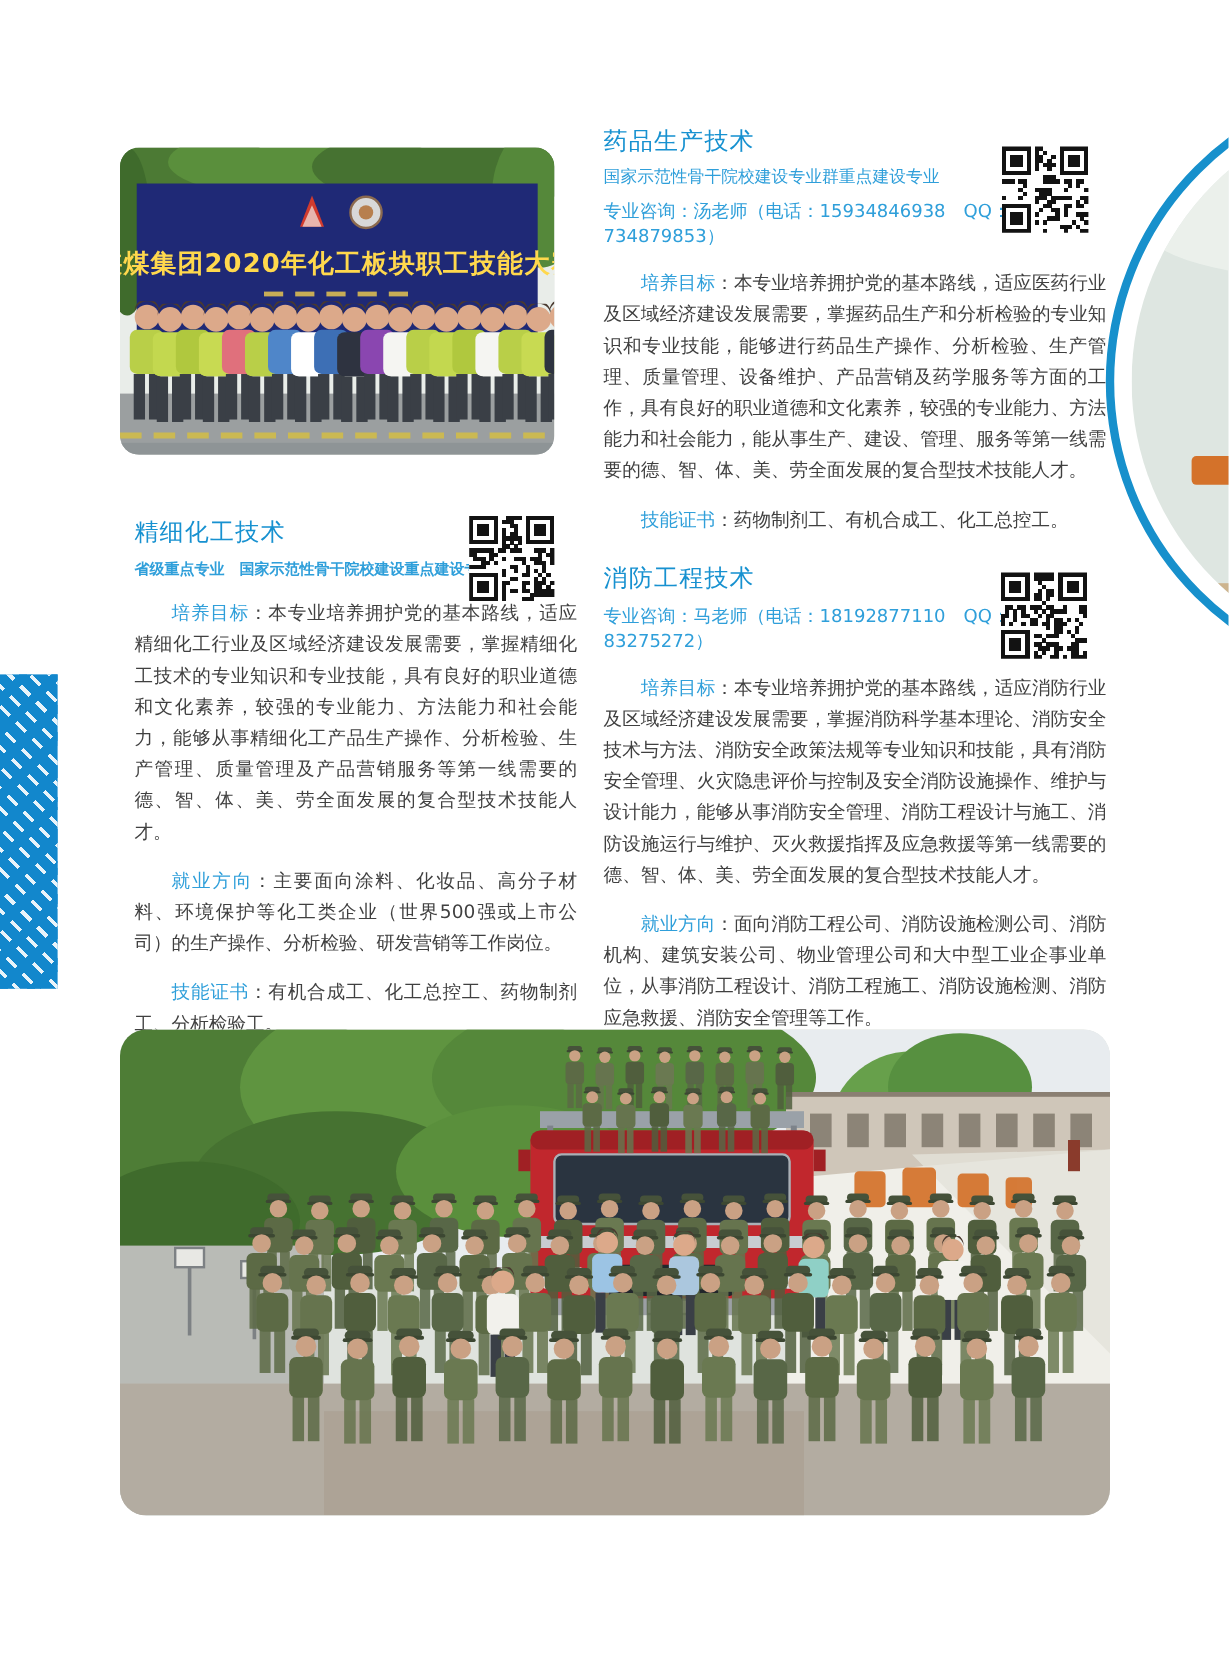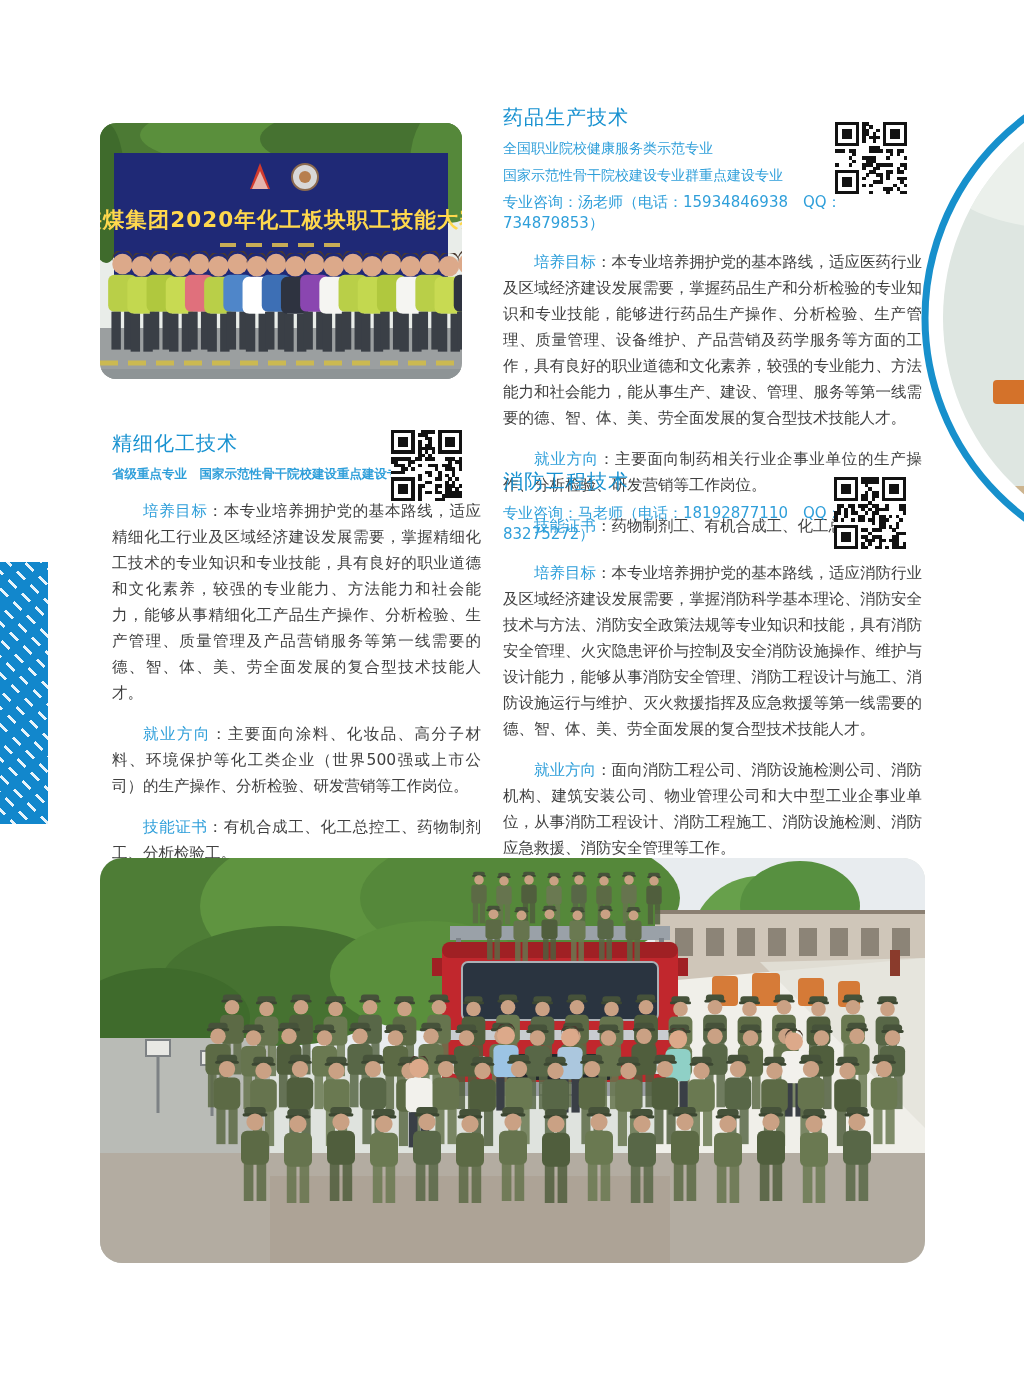--- a/index.html
+++ b/index.html
@@ -121,25 +121,23 @@
           <use href="#civ" x="290" y="130.05" width="41" height="102.49999999999999" color="#f5f5f2"></use>
           <use href="#civ" x="309.2" y="128" width="41" height="102.49999999999999" color="#b9cf48"></use>
           <use href="#civ" x="328.4" y="130.05" width="41" height="102.49999999999999" color="#c8da52"></use>
           <use href="#civ" x="347.59999999999997" y="128" width="41" height="102.49999999999999" color="#2e3340"></use>
         </g>
     </svg>
   </div>
 
   <section class="sec sec-pharma">
     <h2>药品生产技术</h2>
-    <p class="badge">全国职业院校健康服务类示范专业</p>
     <p class="badge">国家示范性骨干院校建设专业群重点建设专业</p>
     <p class="consult">专业咨询：汤老师（电话：15934846938　QQ：734879853）</p>
     <p class="para"><span class="lbl">培养目标</span><span>：本专业培养拥护党的基本路线，适应医药行业及区域经济建设发展需要，掌握药品生产和分析检验的专业知识和专业技能，能够进行药品生产操作、分析检验、生产管理、质量管理、设备维护、产品营销及药学服务等方面的工作，具有良好的职业道德和文化素养，较强的专业能力、方法能力和社会能力，能从事生产、建设、管理、服务等第一线需要的德、智、体、美、劳全面发展的复合型技术技能人才。</span></p>
-    <p class="para"><span class="lbl">就业方向</span><span>：主要面向制药相关行业企事业单位的生产操作、分析检验、研发营销等工作岗位。</span></p>
     <p class="para"><span class="lbl">技能证书</span><span>：药物制剂工、有机合成工、化工总控工。</span></p>
   </section>
 
   <section class="sec sec-fine">
     <h2>精细化工技术</h2>
     <p class="badge">省级重点专业　国家示范性骨干院校建设重点建设专业</p>
     <p class="para"><span class="lbl">培养目标</span><span>：本专业培养拥护党的基本路线，适应精细化工行业及区域经济建设发展需要，掌握精细化工技术的专业知识和专业技能，具有良好的职业道德和文化素养，较强的专业能力、方法能力和社会能力，能够从事精细化工产品生产操作、分析检验、生产管理、质量管理及产品营销服务等第一线需要的德、智、体、美、劳全面发展的复合型技术技能人才。</span></p>
     <p class="para"><span class="lbl">就业方向</span><span>：主要面向涂料、化妆品、高分子材料、环境保护等化工类企业（世界500强或上市公司）的生产操作、分析检验、研发营销等工作岗位。</span></p>
     <p class="para"><span class="lbl">技能证书</span><span>：有机合成工、化工总控工、药物制剂工、分析检验工。</span></p>
   </section>

